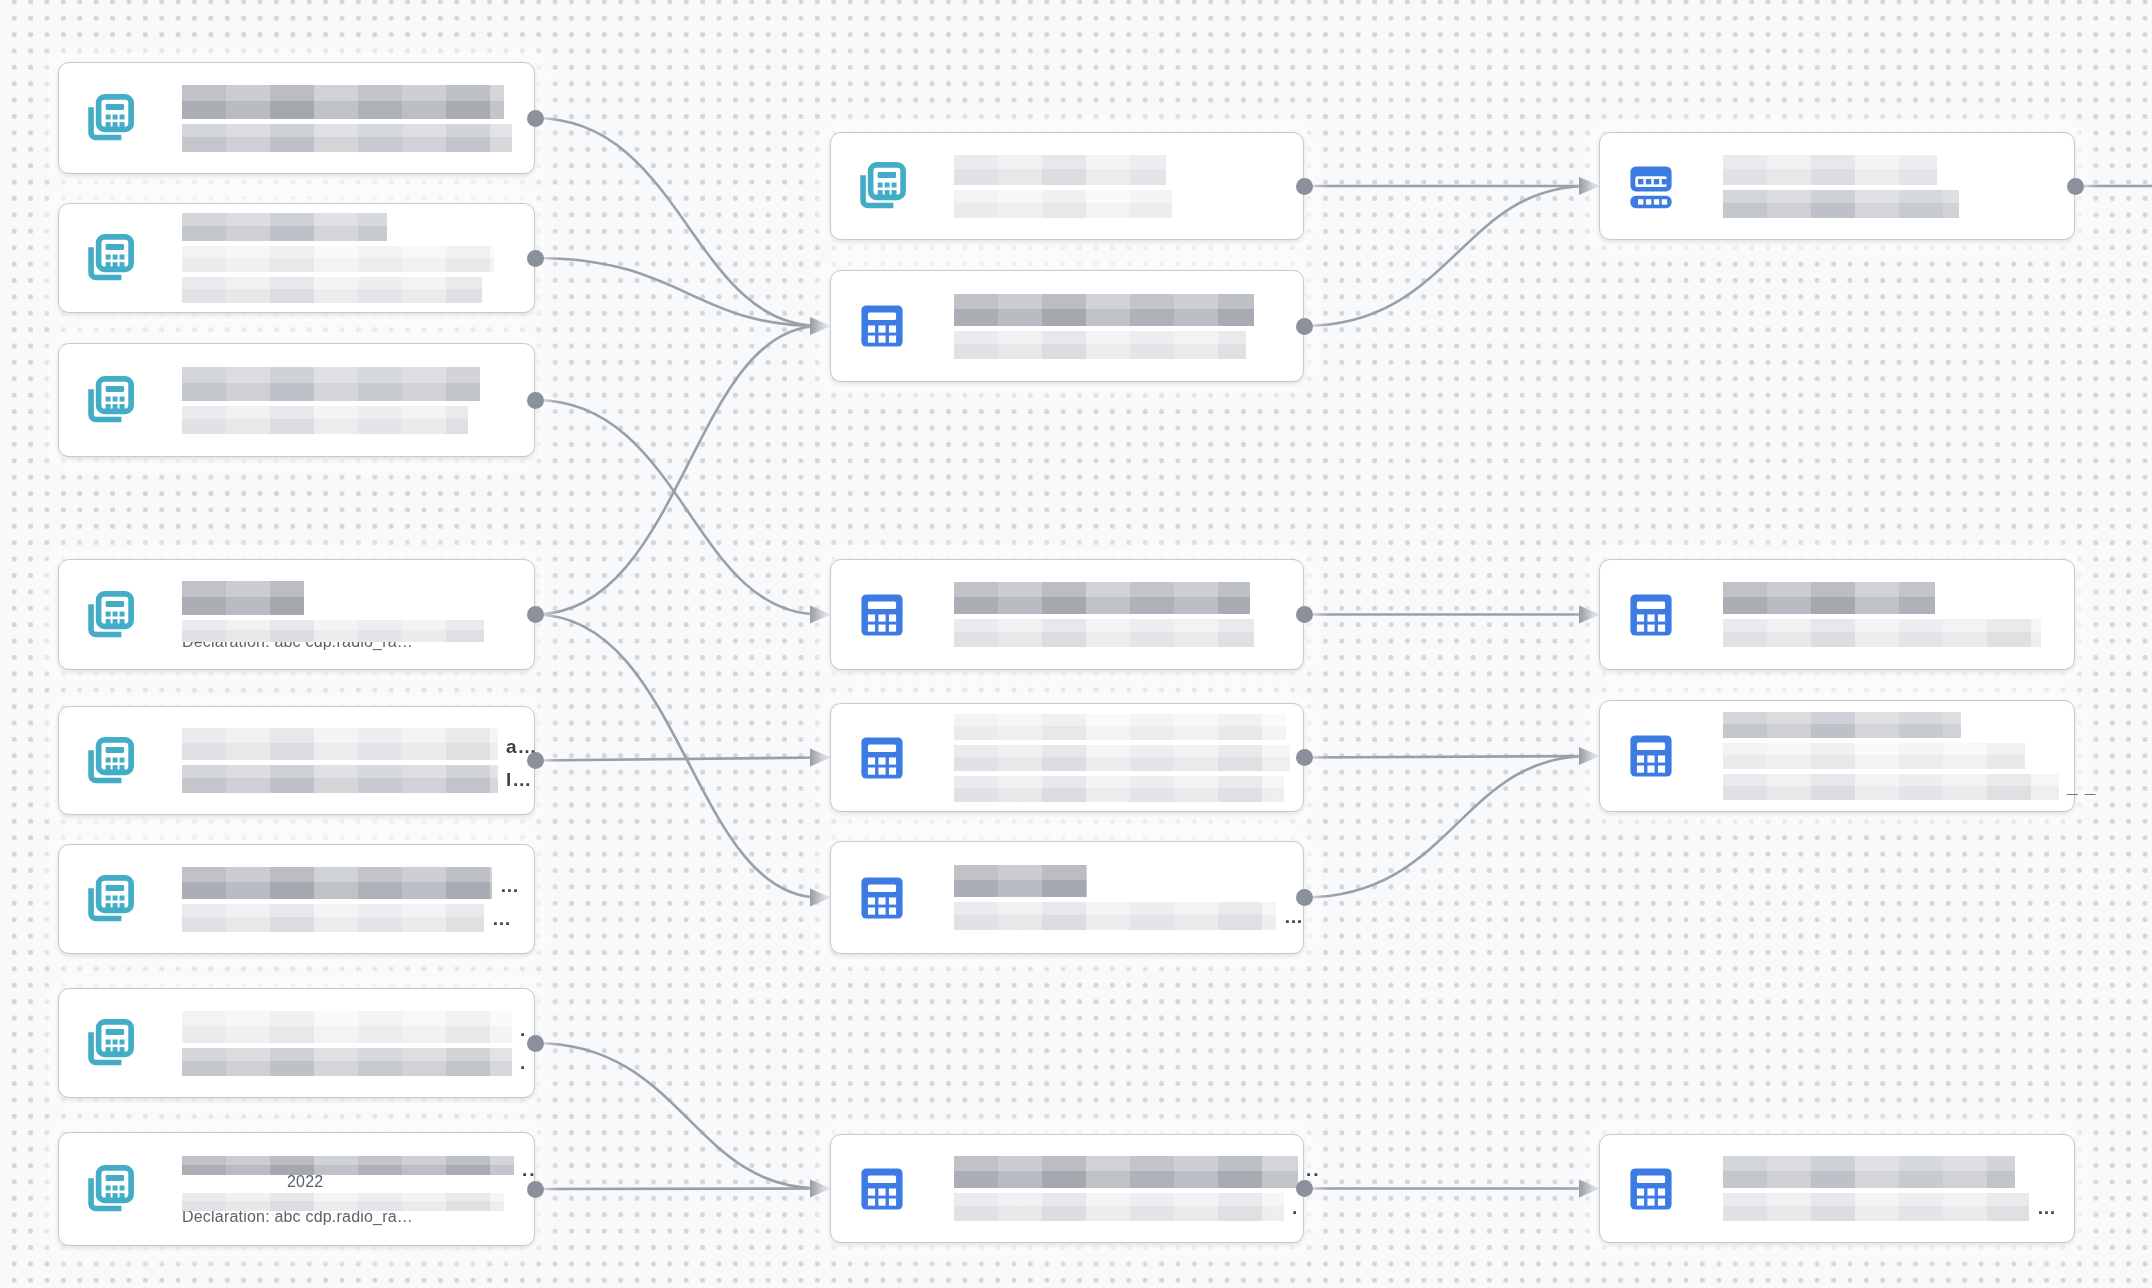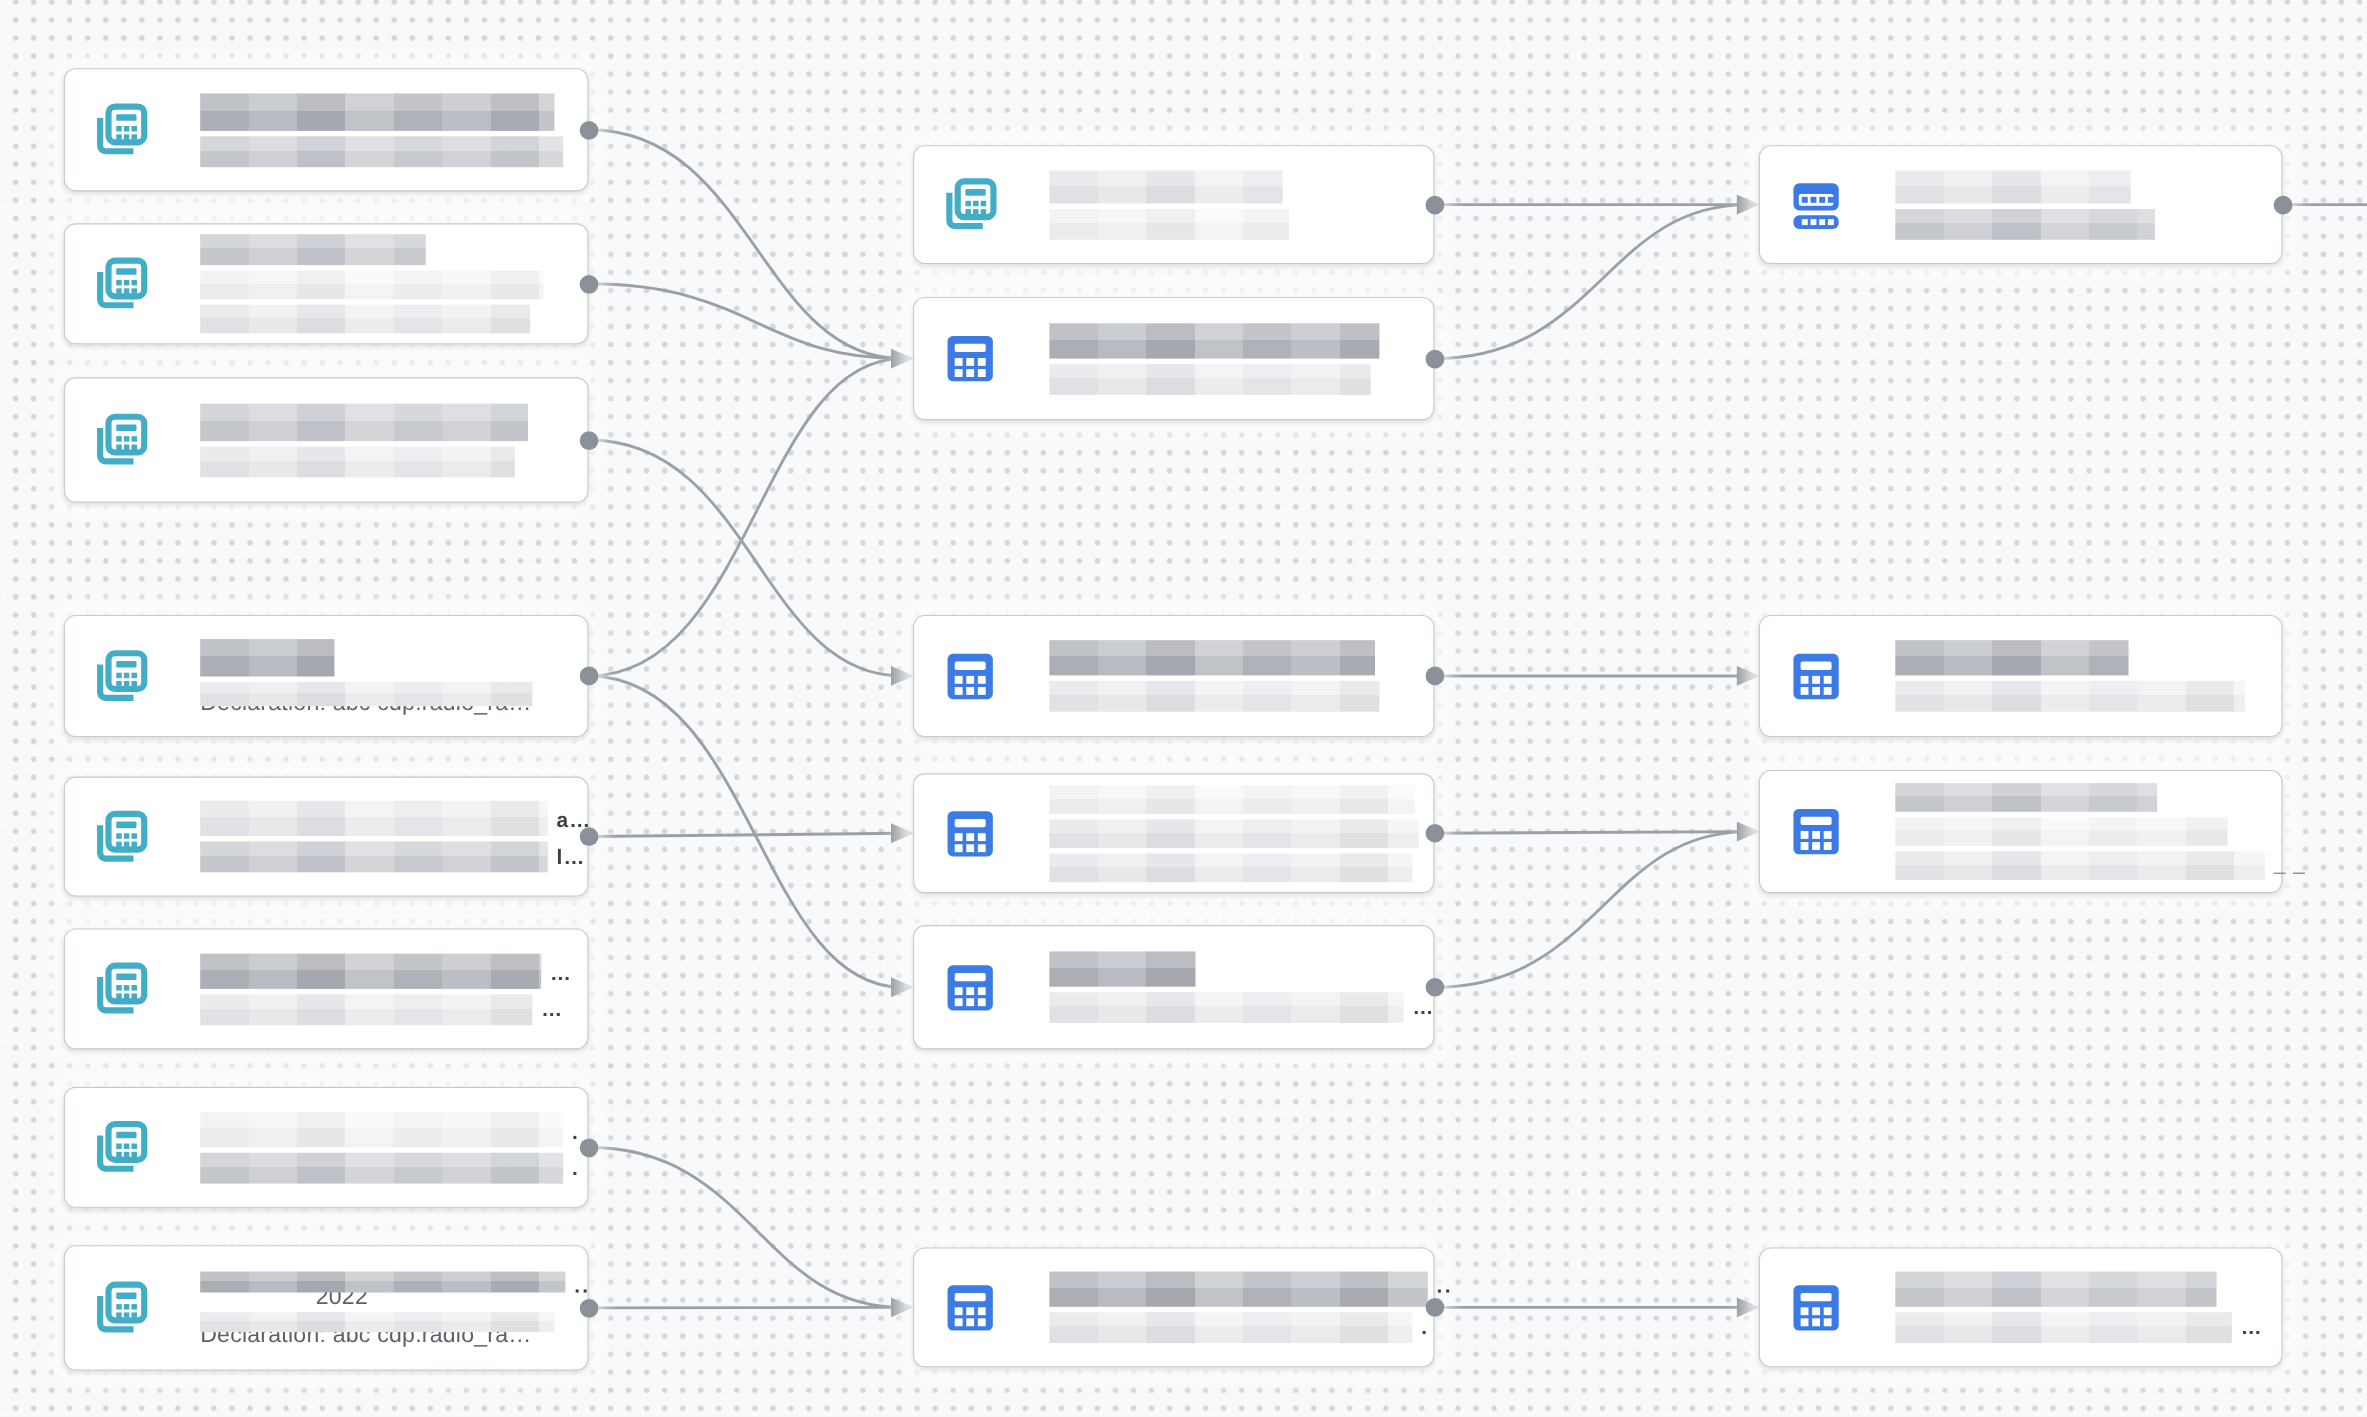--- a/index.html
+++ b/index.html
@@ -37,21 +37,21 @@
   .node .lines{flex:1 1 auto;margin-left:46px;min-width:0;}
   .line{position:relative;}
   .line + .line{margin-top:5px;}
   .bar{
     position:absolute;left:0;top:0;
     background-repeat:no-repeat, repeat;
     z-index:2;
   }
   .peek{
     position:absolute;bottom:-3px;z-index:1;
-    color:#5d6268;font-size:21px;white-space:nowrap;letter-spacing:.2px;
+    color:#5d6268;font-size:16px;white-space:nowrap;letter-spacing:.2px;
   }
   .trail{
     position:absolute;bottom:2px;z-index:1;
     color:#3d4147;font-size:19px;font-weight:bold;letter-spacing:1px;white-space:nowrap;
   }
   .port{
     position:absolute;width:17px;height:17px;border-radius:50%;
     z-index:3;cursor:crosshair;
   }
 </style>

